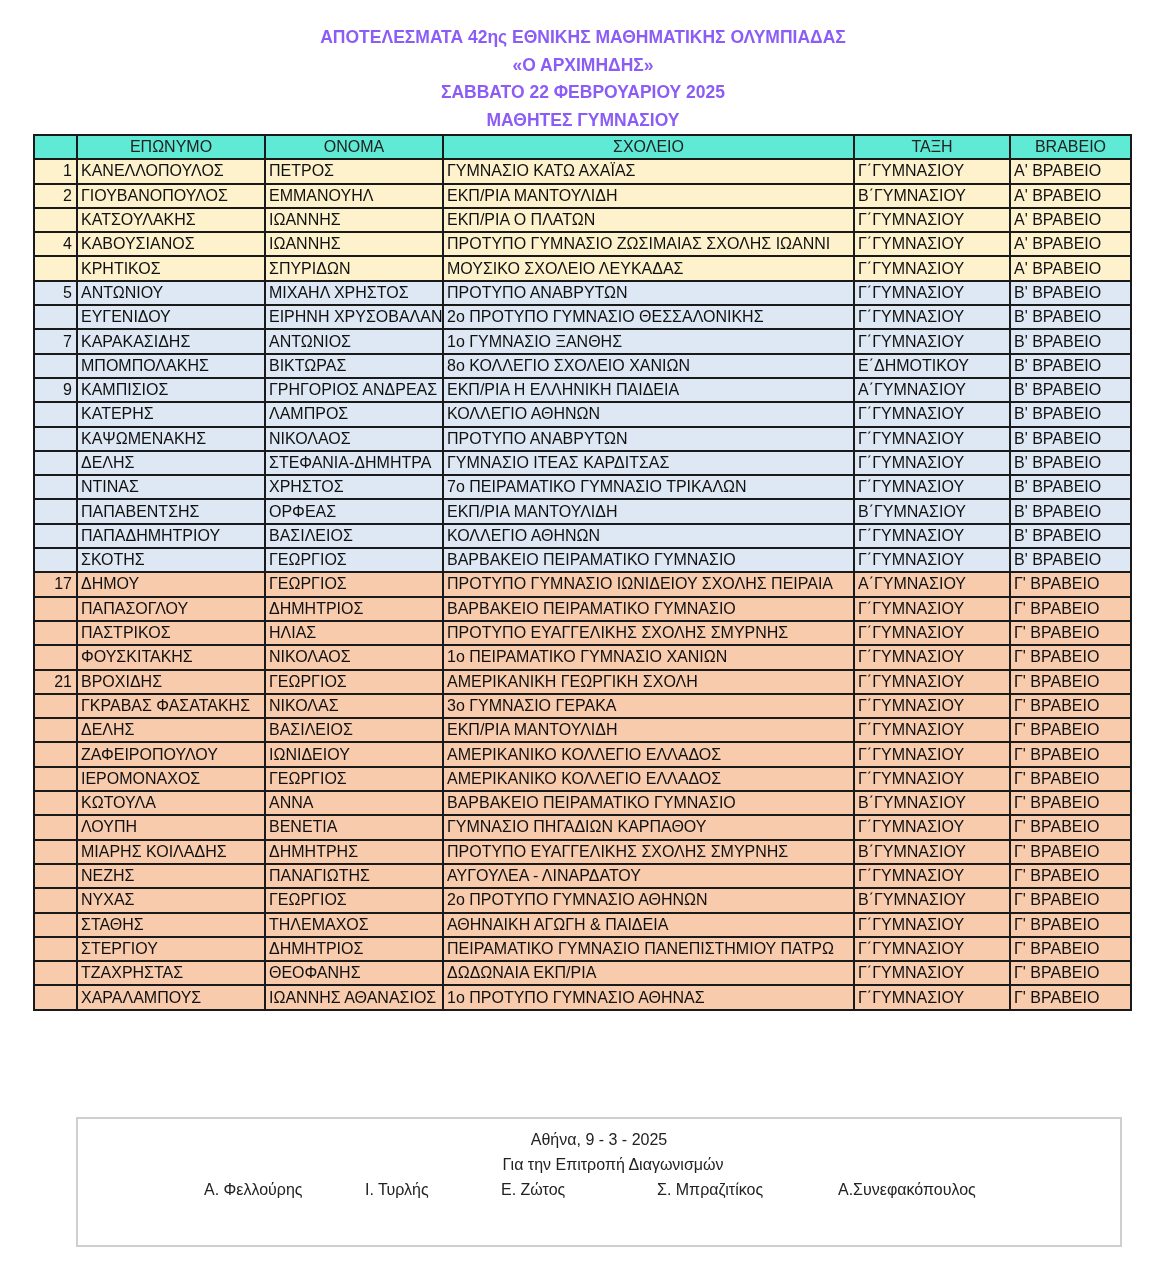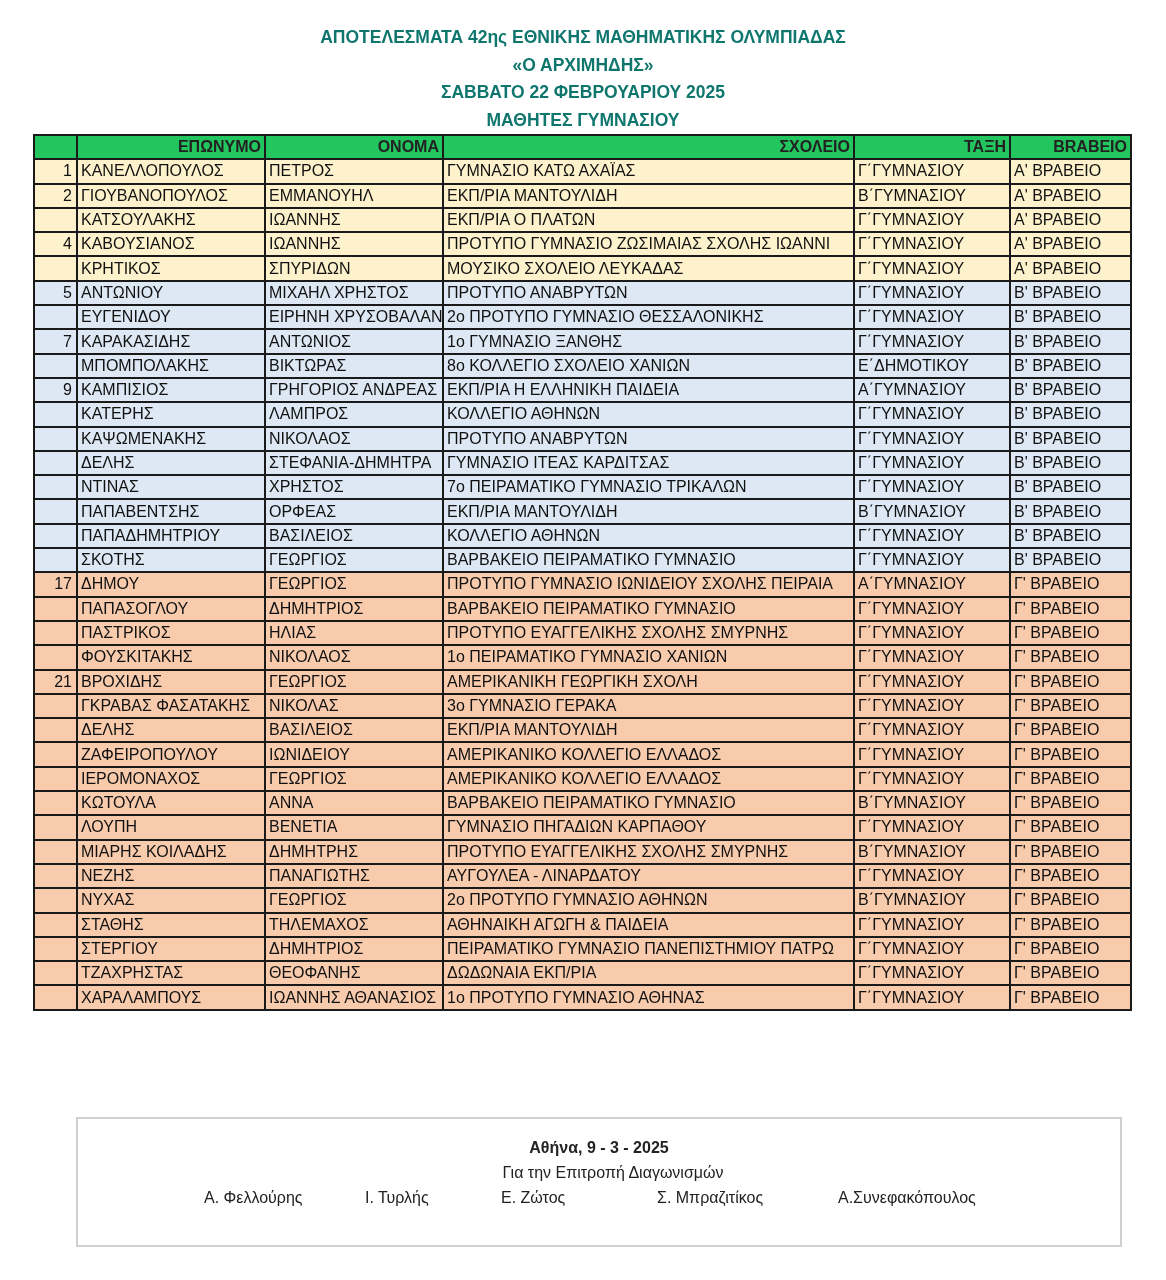--- a/index.html
+++ b/index.html
@@ -1,35 +1,35 @@
 <!DOCTYPE html>
 <html><head>
 <meta charset="utf-8">
 <style>
   html, body { margin: 0; padding: 0; background: #ffffff; }
   body { width: 1166px; height: 1280px; position: relative; overflow: hidden; font-family: "Liberation Sans", "DejaVu Sans", sans-serif; color: #111; }
-  .title-block { position: absolute; top: 24px; left: 0; width: 1166px; text-align: center; color: #0f766e; font-weight: bold; font-size: 17.5px; line-height: 27.5px; }
+  .title-block { position: absolute; top: 24px; left: 0; width: 1166px; text-align: center; color: #8b5cf6; font-weight: bold; font-size: 17.5px; line-height: 27.5px; }
   .title-block div { white-space: nowrap; }
   table.results { position: absolute; left: 33px; top: 134px; border-collapse: collapse; table-layout: fixed; width: 1097px; font-size: 16px; }
   table.results th, table.results td { border: 2px solid #1a1a1a; height: 22.3px; padding: 0 3px; white-space: nowrap; overflow: hidden; line-height: 22px; }
-  table.results th { background: #22c55e; font-weight: bold; color: #222; text-align: right; }
+  table.results th { background: #5eead4; font-weight: normal; color: #222; text-align: center; }
   table.results td.num { text-align: right; padding-right: 4px; }
   table.results td.cls { text-align: left; padding-right: 2px; }
   table.results td.award { text-align: left; }
   tr.tier-a td { background: #fdf2cc; }
   tr.tier-b td { background: #dde8f4; }
   tr.tier-c td { background: #f8cbad; }
   col.c-num { width: 43px; }
   col.c-sur { width: 188px; }
   col.c-name { width: 178px; }
   col.c-school { width: 411px; }
   col.c-cls { width: 156px; }
   col.c-award { width: 121px; }
   .footer-box { position: absolute; left: 76px; top: 1117px; width: 1046px; height: 130px; border: 2px solid #cfcfcf; box-sizing: border-box; text-align: center; font-size: 16px; color: #222; }
-  .footer-box .line1 { margin-top: 16px; line-height: 25px; font-weight: bold; }
+  .footer-box .line1 { margin-top: 8px; line-height: 25px; }
   .footer-box .line2 { line-height: 25px; padding-left: 28px; }
   .signers { position: relative; height: 25px; line-height: 25px; }
   .signers span { position: absolute; white-space: nowrap; }
 </style>
 </head>
 <body>
 
 <div class="title-block">
   <div>ΑΠΟΤΕΛΕΣΜΑΤΑ 42ης ΕΘΝΙΚΗΣ ΜΑΘΗΜΑΤΙΚΗΣ ΟΛΥΜΠΙΑΔΑΣ</div>
   <div>«Ο ΑΡΧΙΜΗΔΗΣ»</div>

